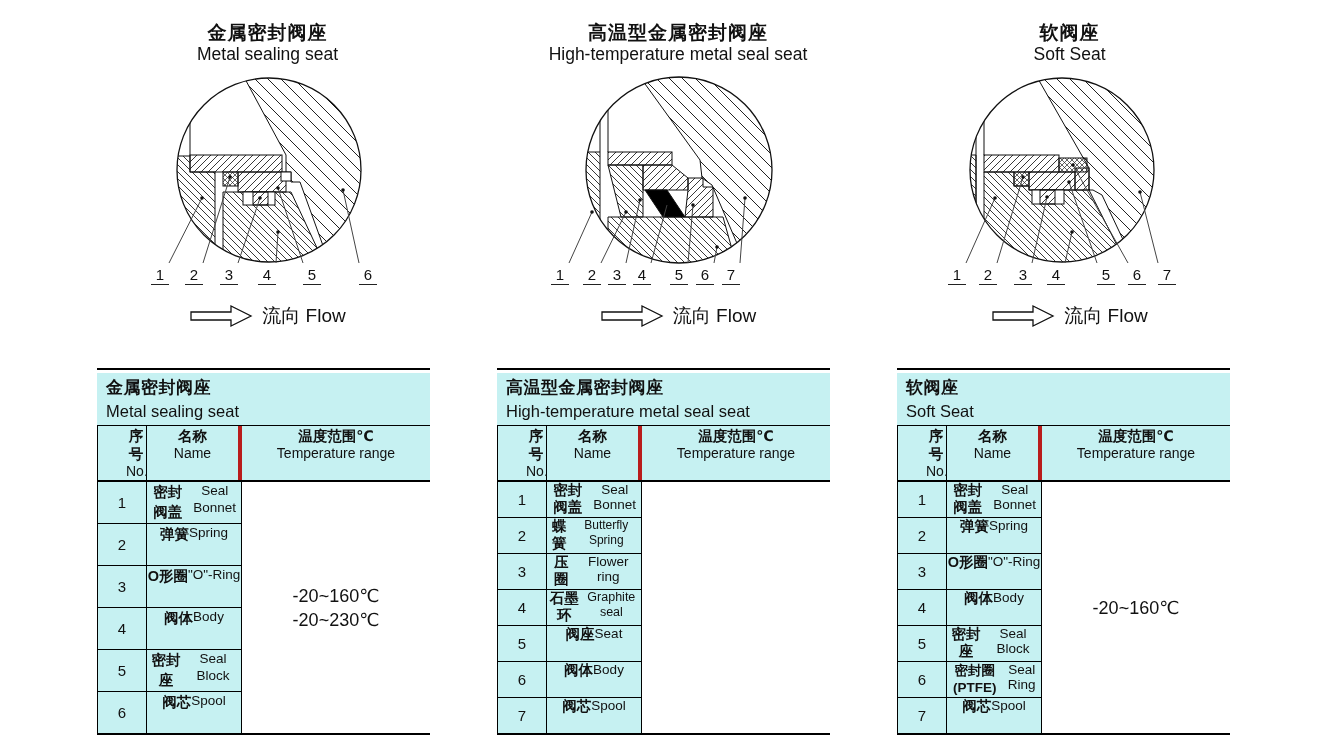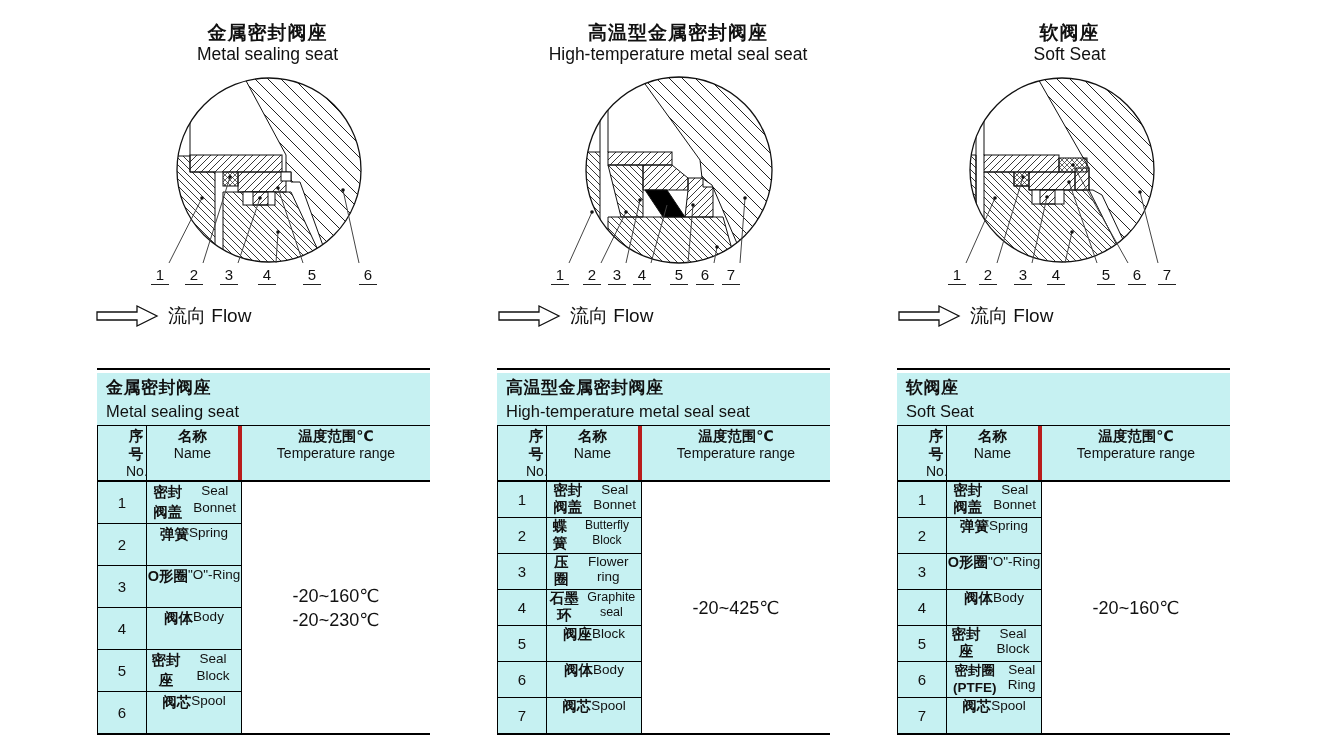--- a/index.html
+++ b/index.html
@@ -9,21 +9,21 @@
     overflow:hidden;
   }
   .diagram{position:absolute;top:15px;height:330px;}
   .d-title-zh{position:absolute;top:5px;left:0;right:0;text-align:center;
     font-size:19px;font-weight:bold;letter-spacing:1px;}
   .d-title-en{position:absolute;top:29px;left:0;right:0;text-align:center;font-size:17.5px;}
   .d-svg{position:absolute;top:60px;left:0;}
   .callout{position:absolute;top:250px;width:18px;height:19px;text-align:center;
     font-size:15px;border-bottom:1.5px solid #222;line-height:19px;}
   .flow{position:absolute;top:288px;left:0;right:0;display:flex;
-    align-items:center;gap:9px;}
+    align-items:center;justify-content:center;gap:9px;}
   .flow-text{font-size:19px;}
 
   .ptable{position:absolute;top:368px;width:333px;}
   .t-topline{height:2px;background:#000;}
   .t-title{margin-top:3px;padding:3px 0 2px 9px;border-bottom:1px solid #000;}
   .t-title .tz{font-size:17px;font-weight:bold;line-height:24px;letter-spacing:0.5px;}
   .t-title .te{font-size:16.5px;line-height:23px;}
   .t-head{display:flex;border-bottom:2px solid #000;}
   .th{box-sizing:border-box;text-align:center;padding:1px 0;}
   .th .hz{font-size:14.5px;font-weight:bold;line-height:18px;}
@@ -323,62 +323,58 @@
         <div class="c-no">1</div>
         <div class="c-name">
             <div class="nz">密封阀盖</div>
             <div class="ne">Seal Bonnet</div>
           </div>
       </div>
       <div class="t-row cyan">
         <div class="c-no">2</div>
         <div class="c-name">
             <div class="nz">蝶簧</div>
-            <div class="ne" style="font-size:12px">Butterfly Block</div>
+            <div class="ne" style="font-size:12px">Butterfly Spring</div>
           </div>
       </div>
       <div class="t-row cyan">
         <div class="c-no">3</div>
         <div class="c-name">
             <div class="nz">压圈</div>
             <div class="ne">Flower ring</div>
           </div>
       </div>
       <div class="t-row cyan">
         <div class="c-no">4</div>
         <div class="c-name">
             <div class="nz">石墨环</div>
             <div class="ne" style="font-size:12.5px">Graphite seal</div>
           </div>
       </div>
       <div class="t-row cyan">
         <div class="c-no">5</div>
         <div class="c-name">
             <div class="nz">阀座</div>
-            <div class="ne">Block</div>
+            <div class="ne">Seat</div>
           </div>
       </div>
       <div class="t-row cyan">
         <div class="c-no">6</div>
         <div class="c-name">
             <div class="nz">阀体</div>
             <div class="ne">Body</div>
           </div>
       </div>
       <div class="t-row cyan">
         <div class="c-no">7</div>
         <div class="c-name">
             <div class="nz">阀芯</div>
             <div class="ne">Spool</div>
           </div>
       </div>
-    </div>
-    <div class="c-temp">
-      <span>-20~425℃</span>
-        <span></span>
     </div>
   </div>
   <div class="t-bottom"></div>
 </div>
 
 <div class="ptable t7" style="left:897px;">
   <div class="t-topline"></div>
   <div class="t-title cyan">
     <div class="tz">软阀座</div>
     <div class="te">Soft Seat</div>

